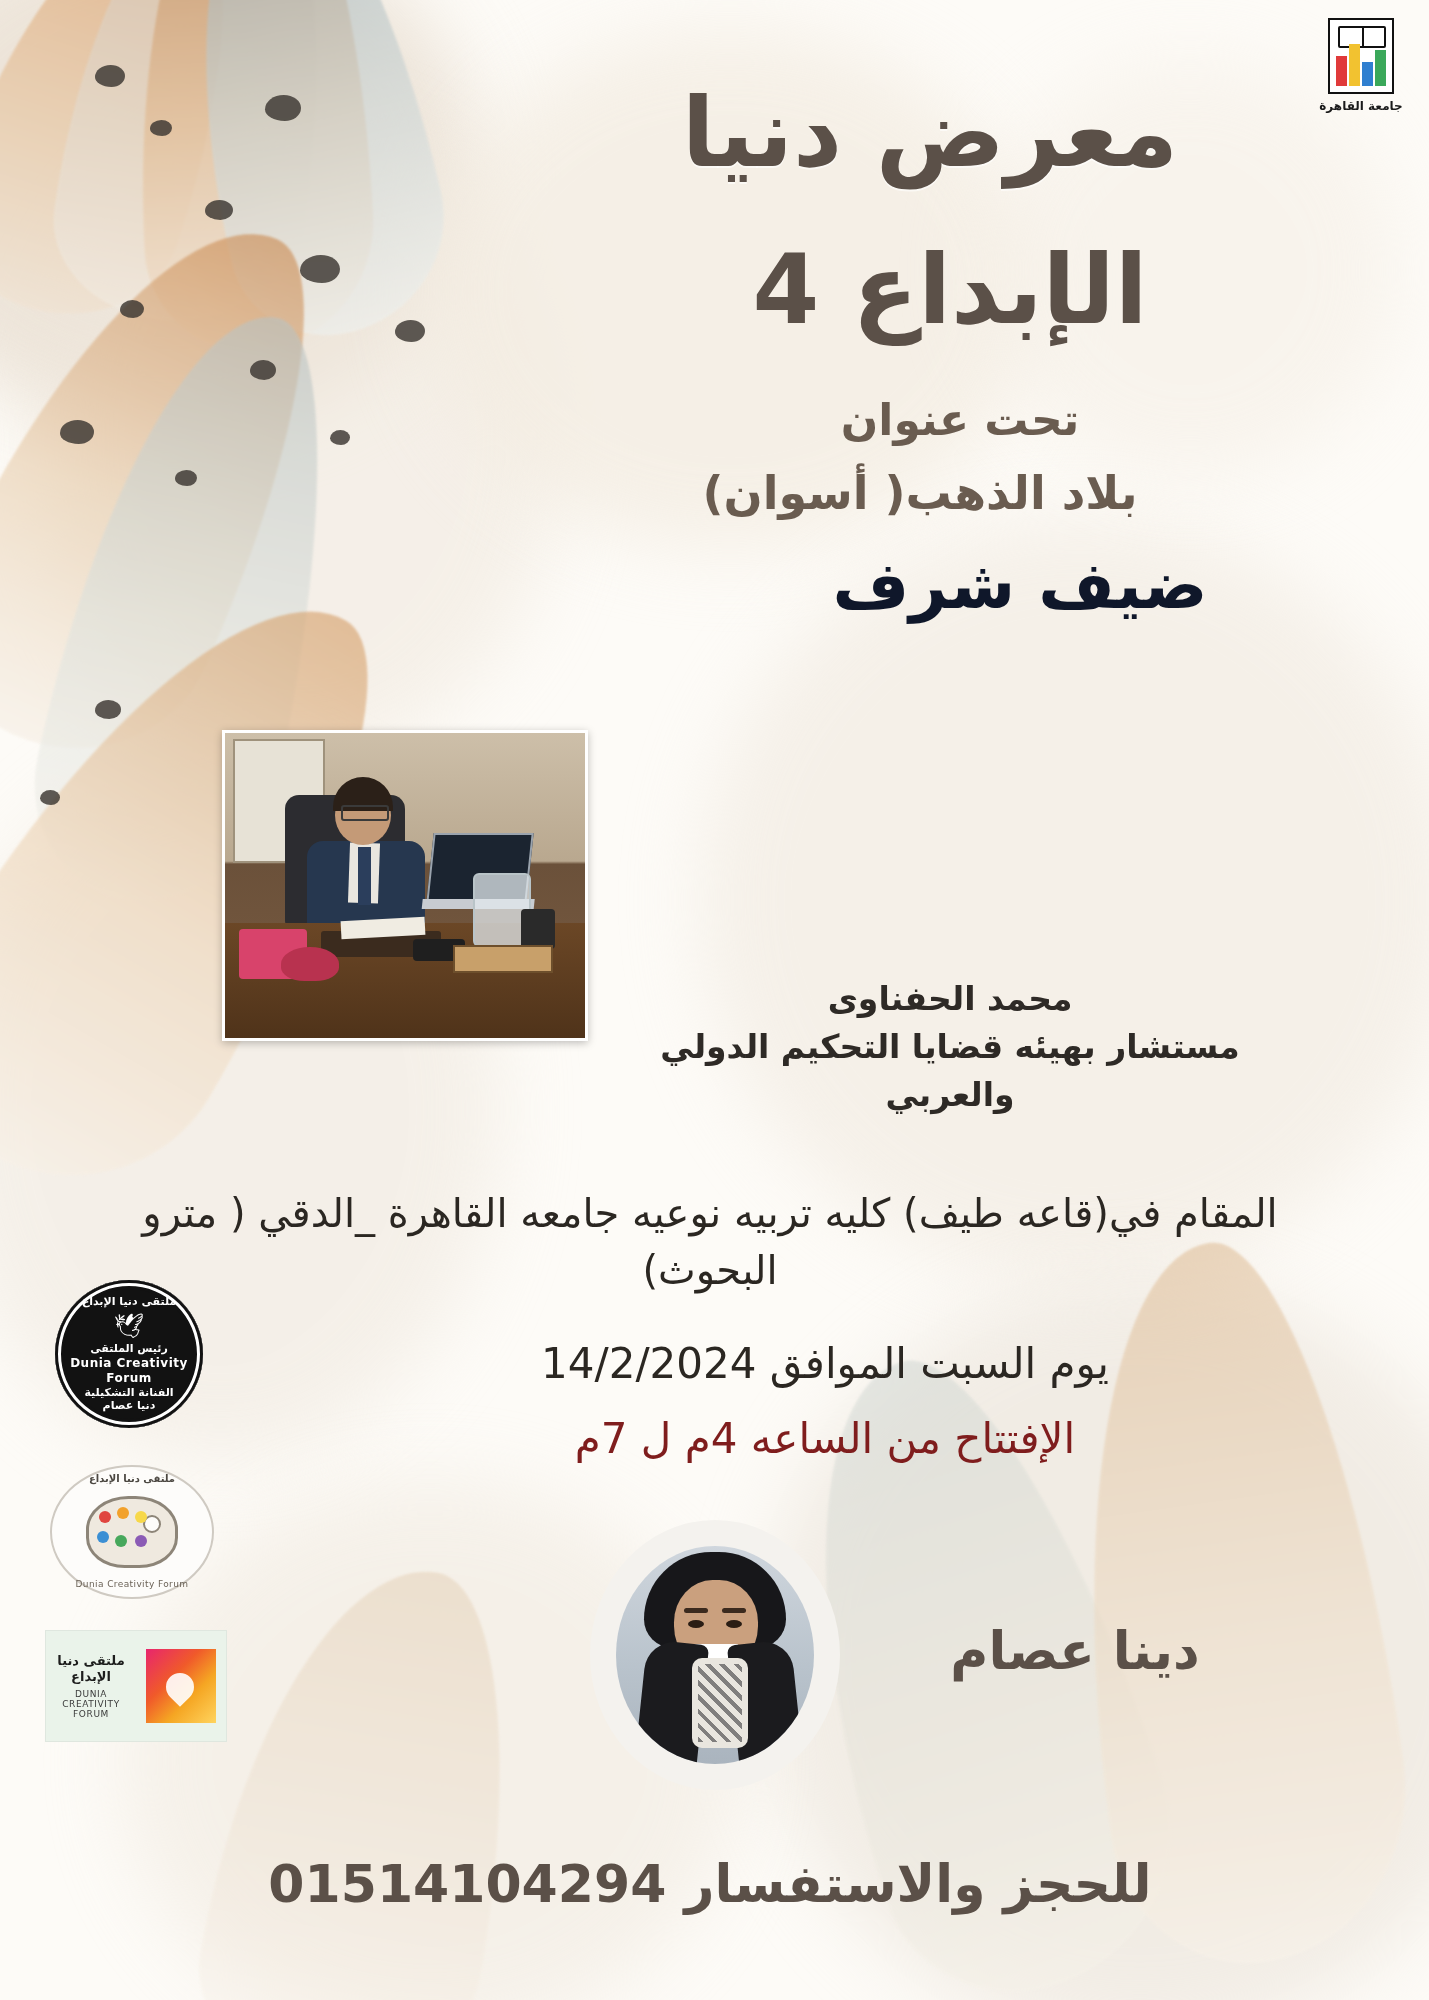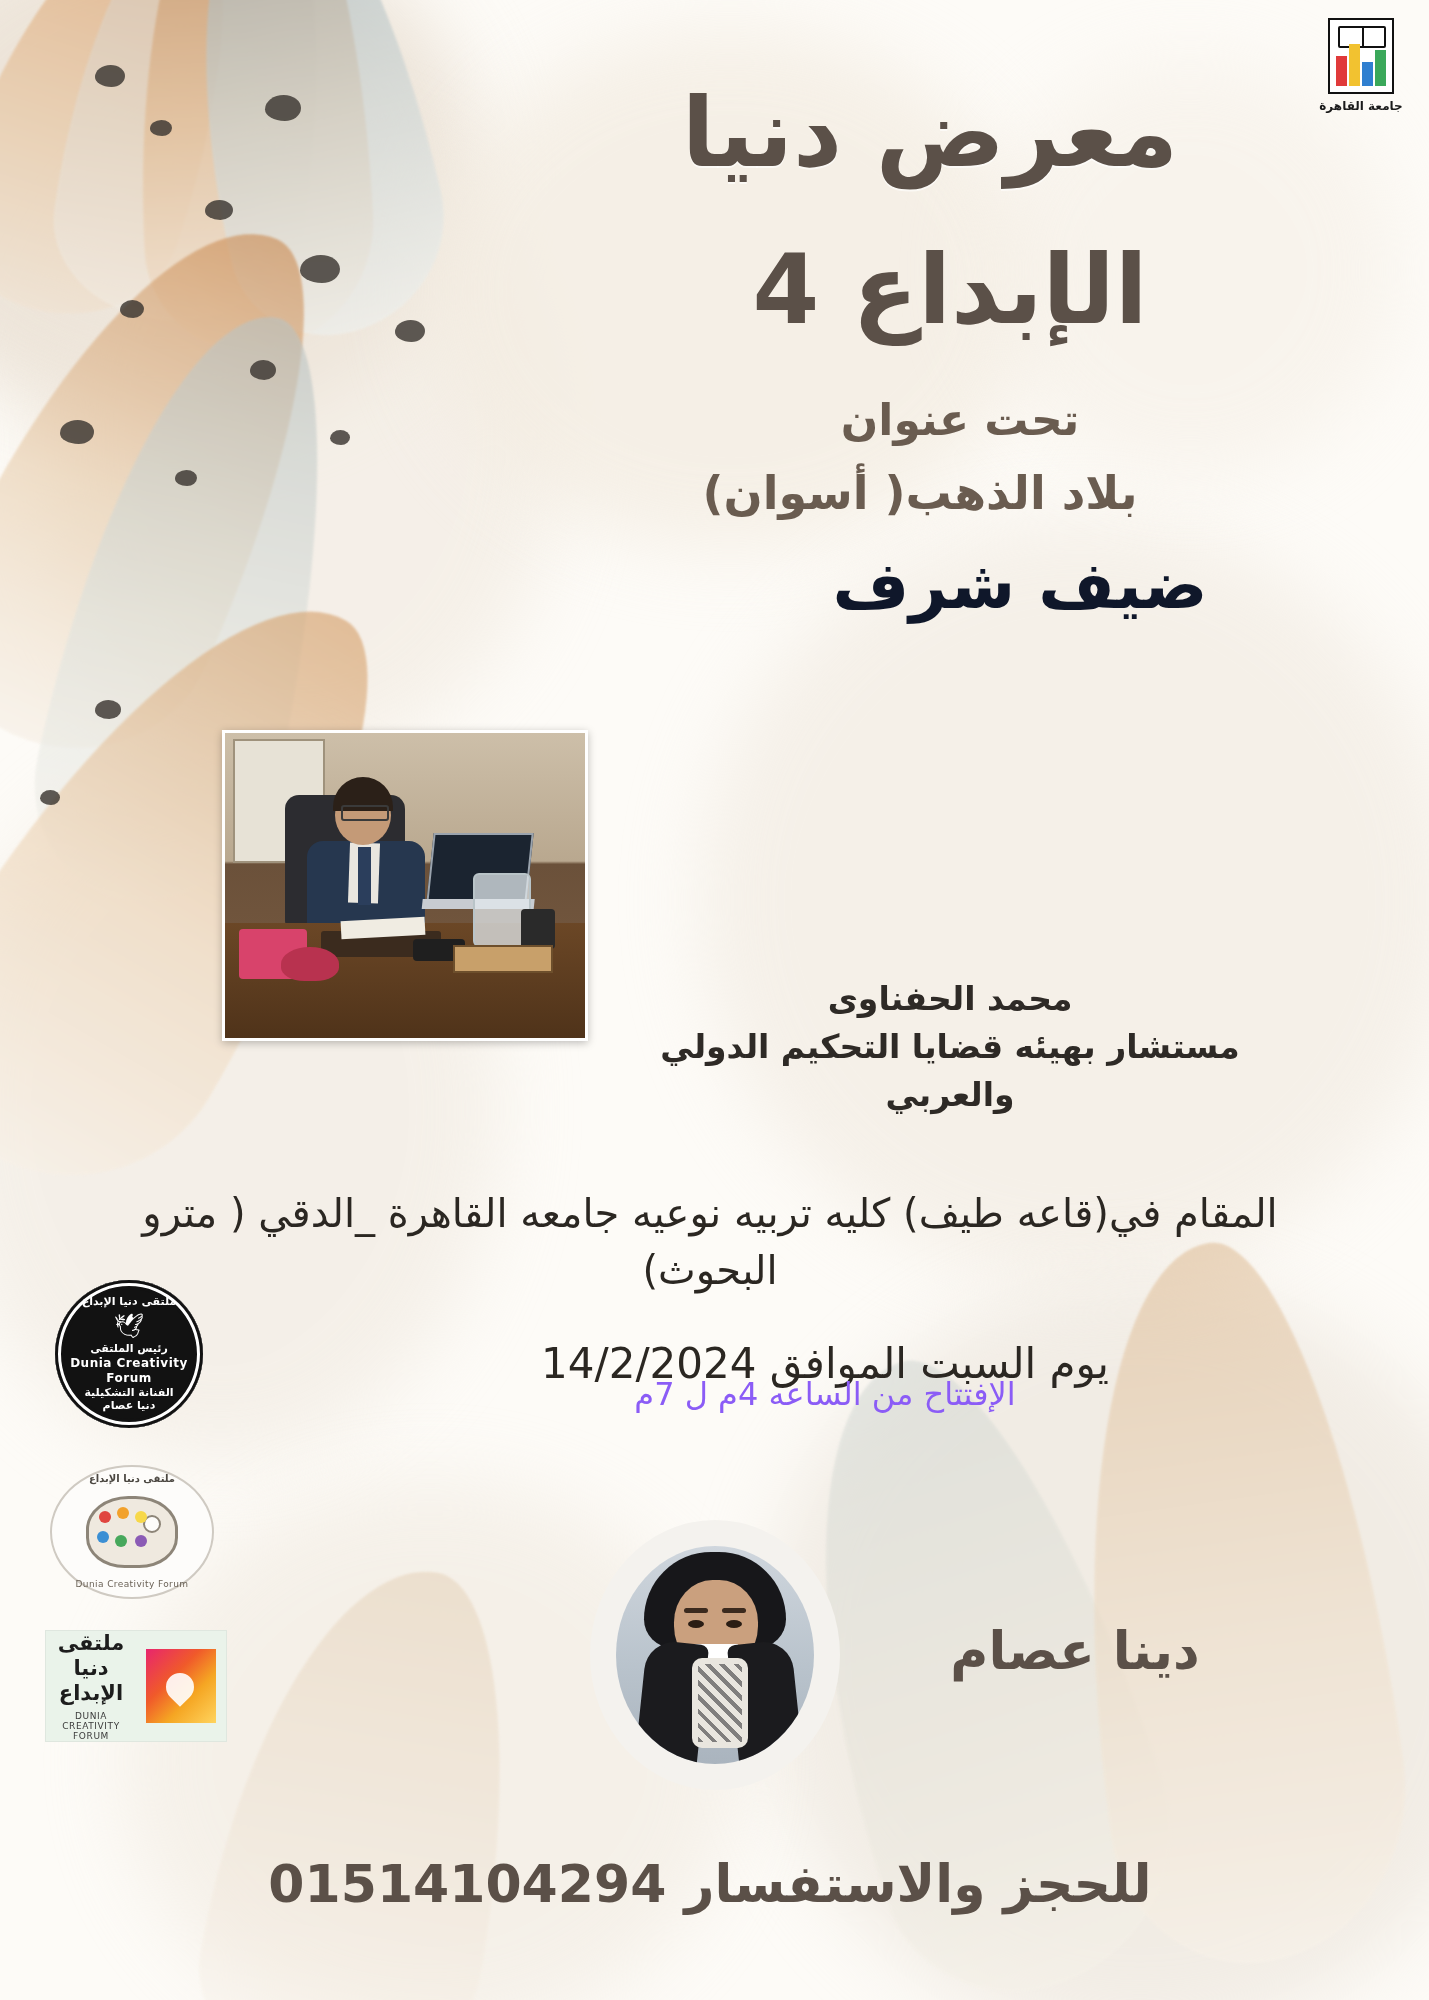--- a/index.html
+++ b/index.html
@@ -175,25 +175,25 @@
     line-height: 1.42;
   }
   .date-line {
     top: 1340px;
     left: 300px;
     width: 1050px;
     font-size: 42px;
     color: #2b2722;
   }
   .time-line {
-    top: 1376px;
+    top: 1415px;
     left: 300px;
     width: 1050px;
-    font-size: 32px;
-    color: #8b5cf6;
+    font-size: 42px;
+    color: #7f1d1d;
   }
 
   .chair-label {
     top: 1565px;
     left: 840px;
     width: 470px;
     font-size: 52px;
     font-weight: 700;
     color: #5b5048;
   }
@@ -350,21 +350,21 @@
     width: 70px; height: 74px; margin: 0 10px;
     background: linear-gradient(135deg,#e8256e 0%, #f05a2a 38%, #f5a623 65%, #ffd45e 100%);
     position: relative;
     flex: none;
   }
   .stamp-3 .sq:after {
     content:""; position:absolute; left:20px; top:24px; width:28px; height:28px;
     background:#fff; border-radius:50% 50% 50% 0; transform: rotate(-45deg); opacity:.9;
   }
   .stamp-3 .txt { text-align:center; flex:1; }
-  .stamp-3 .t-ar { font-size: 21px; font-weight: 700; color:#1d1d1d; line-height:1.2;}
+  .stamp-3 .t-ar { font-size: 13px; font-weight: 700; color:#1d1d1d; line-height:1.2;}
   .stamp-3 .t-en { font-size: 9px; color:#3b3b3b; letter-spacing:.6px; margin-top:5px;}
 </style>
 </head>
 <body>
 
 <div class="poster">
 
   <div class="bg-layer">
     <div class="wash w1"></div>
     <div class="wash w2"></div>

